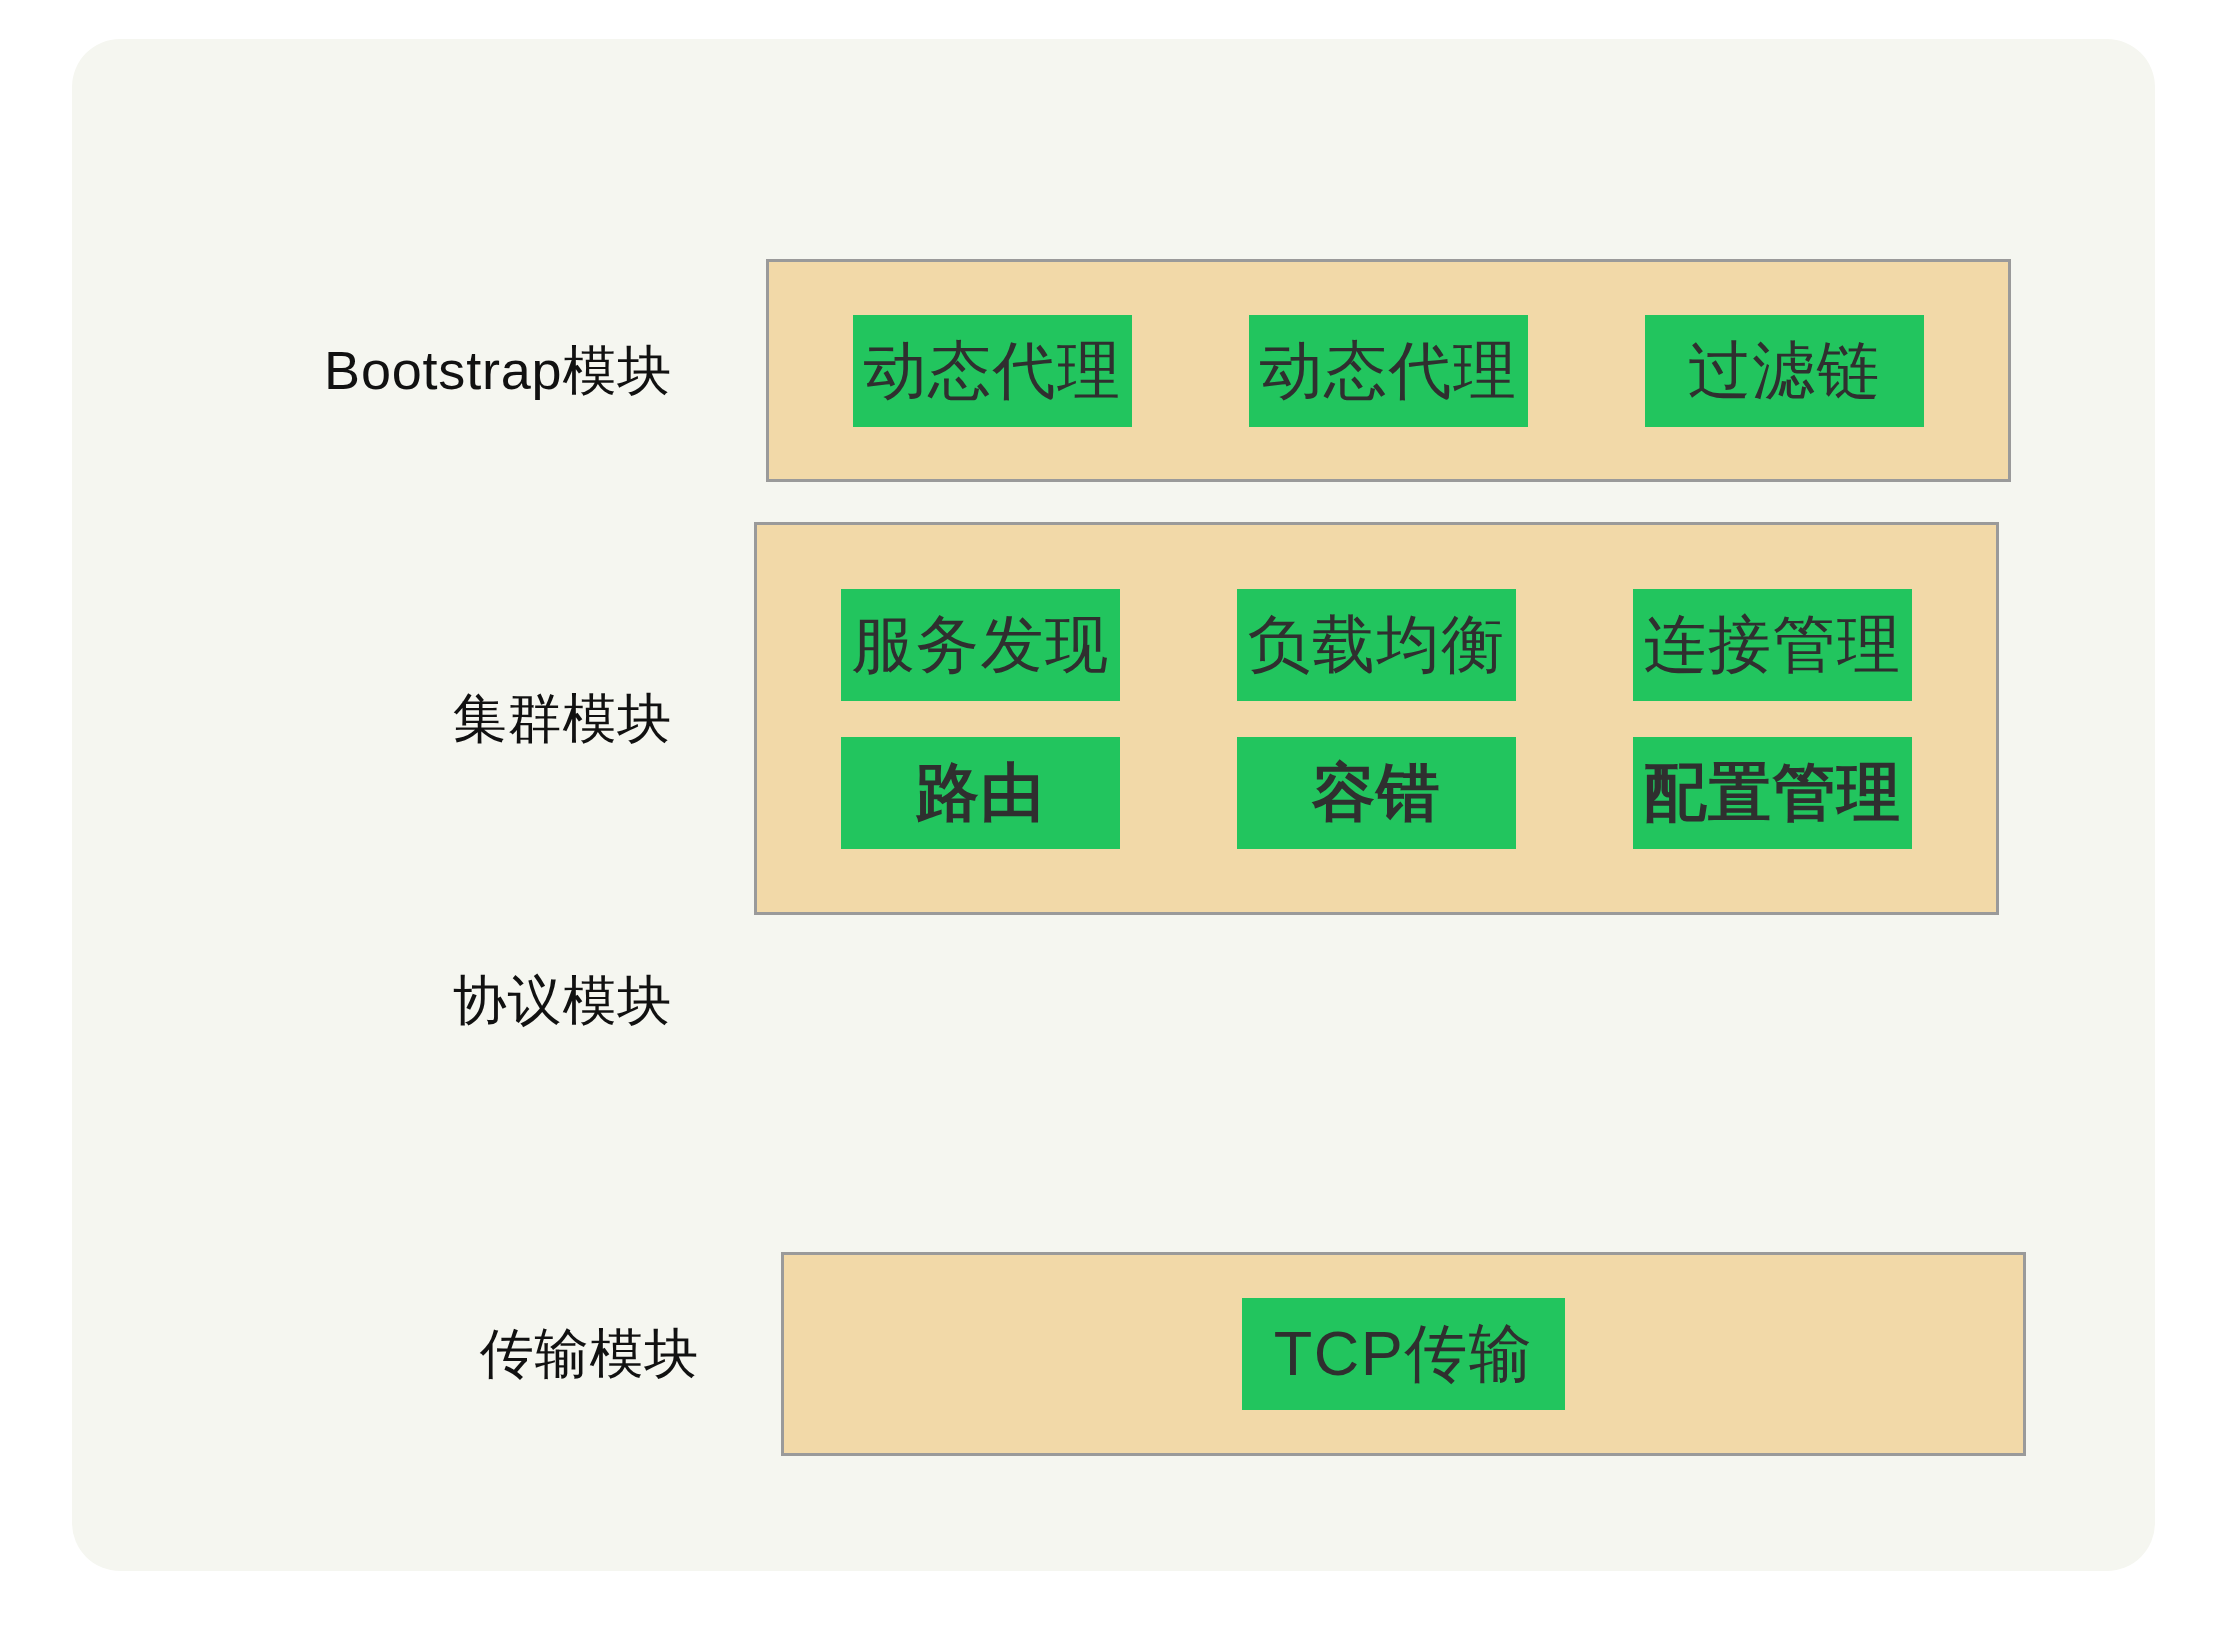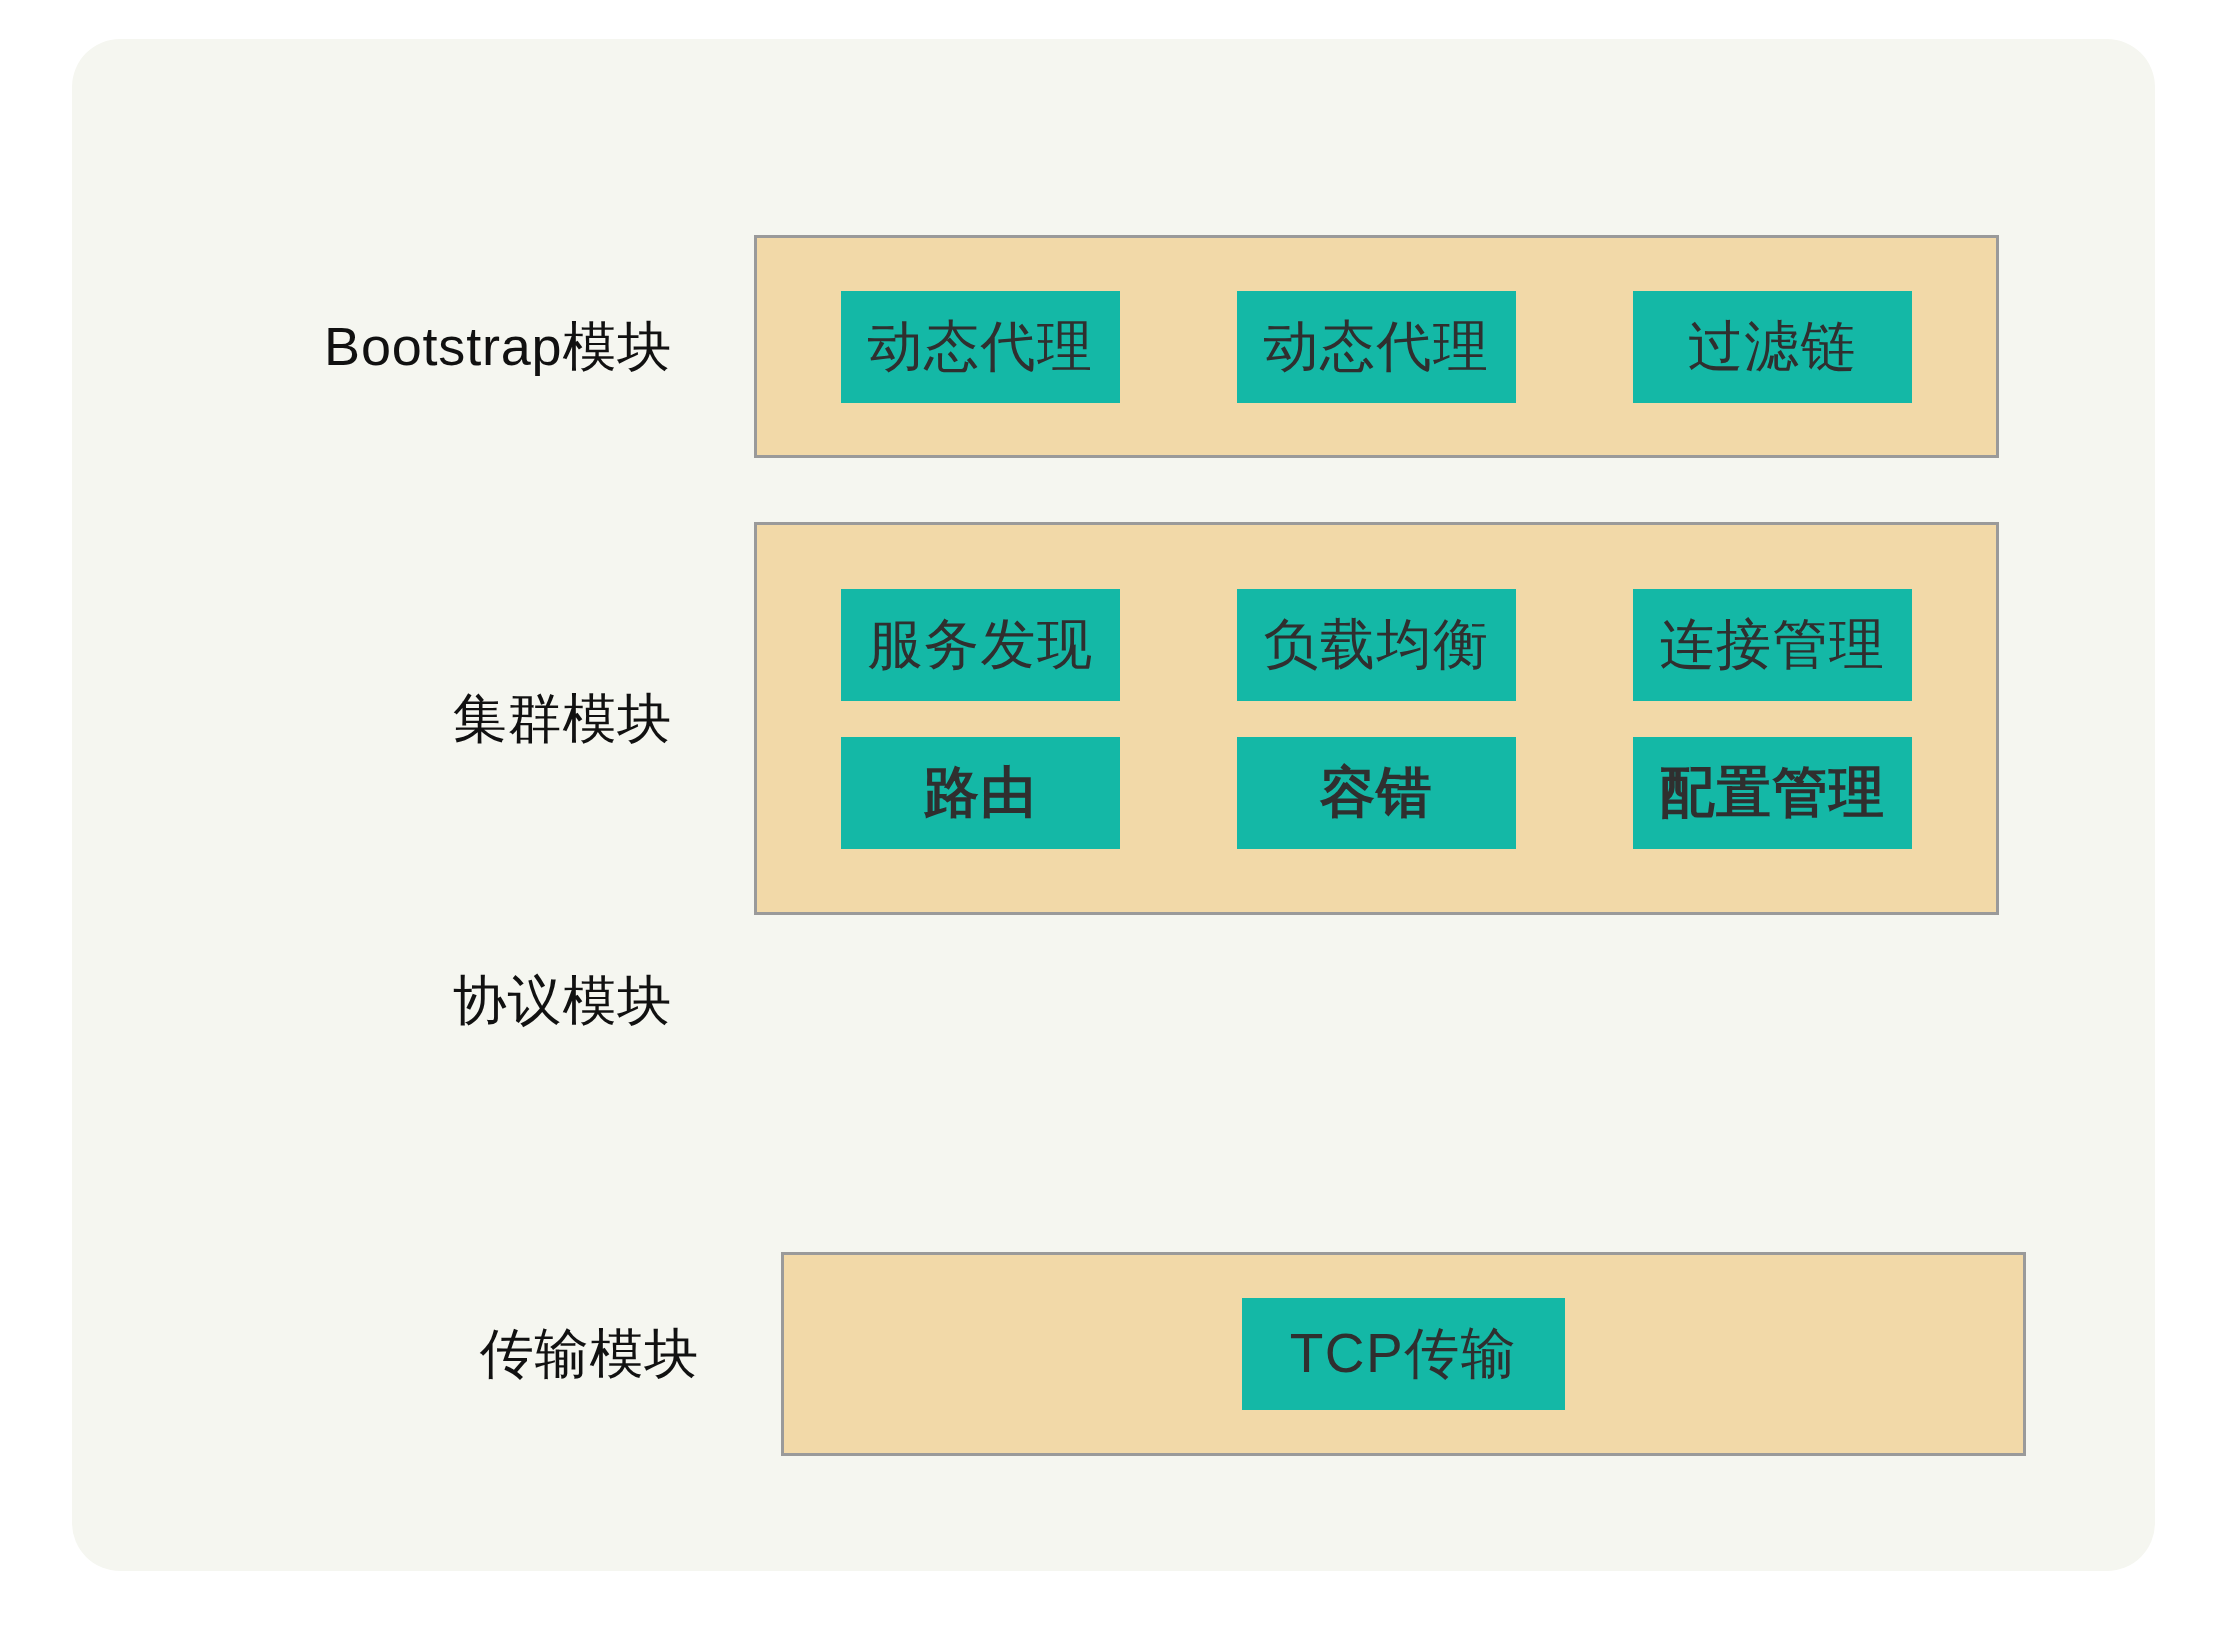--- a/index.html
+++ b/index.html
@@ -67,41 +67,41 @@
     justify-content: center;
     width: 100%;
   }
   .band-line + .band-line {
     margin-top: 36px;
     font-weight: bold;
   }
 
   
   .cell {
-    background: #14b8a6;
+    background: #22c55e;
     width: 279px;
     height: 112px;
     display: flex;
     align-items: center;
     justify-content: center;
-    font-size: 55px;
+    font-size: 63px;
     color: #2f2f2f;
     letter-spacing: 1.5px;
     white-space: nowrap;
     box-sizing: border-box;
   }
   .cell + .cell {
     margin-left: 117px;
   }
   .cell.wide {
     width: 323px;
   }
 
   
-  #row-bootstrap { top: 196px;  height: 223px; }
+  #row-bootstrap { top: 220px;  height: 223px; gap: 12px; }
   #row-cluster   { top: 483px;  height: 393px; }
   #row-protocol  { top: 932px; height: 220px; }
   #row-transport { top: 1213px; height: 220px; margin-left: 27px; }
 
   #row-bootstrap .band { height: 223px; }
   #row-cluster   .band { height: 393px; align-items: flex-end; }
   #row-protocol  .band { height: 220px; }
   #row-transport .band { height: 204px; }
 
   #row-bootstrap, #row-cluster, #row-protocol, #row-transport {

